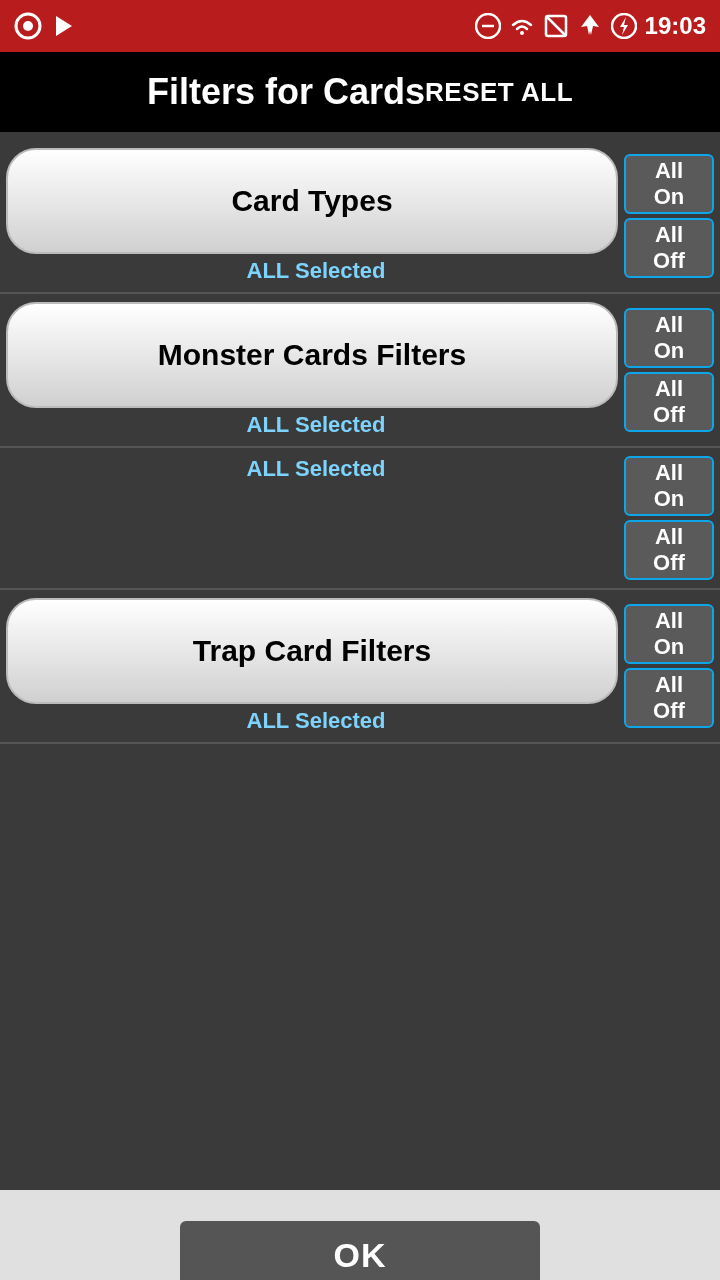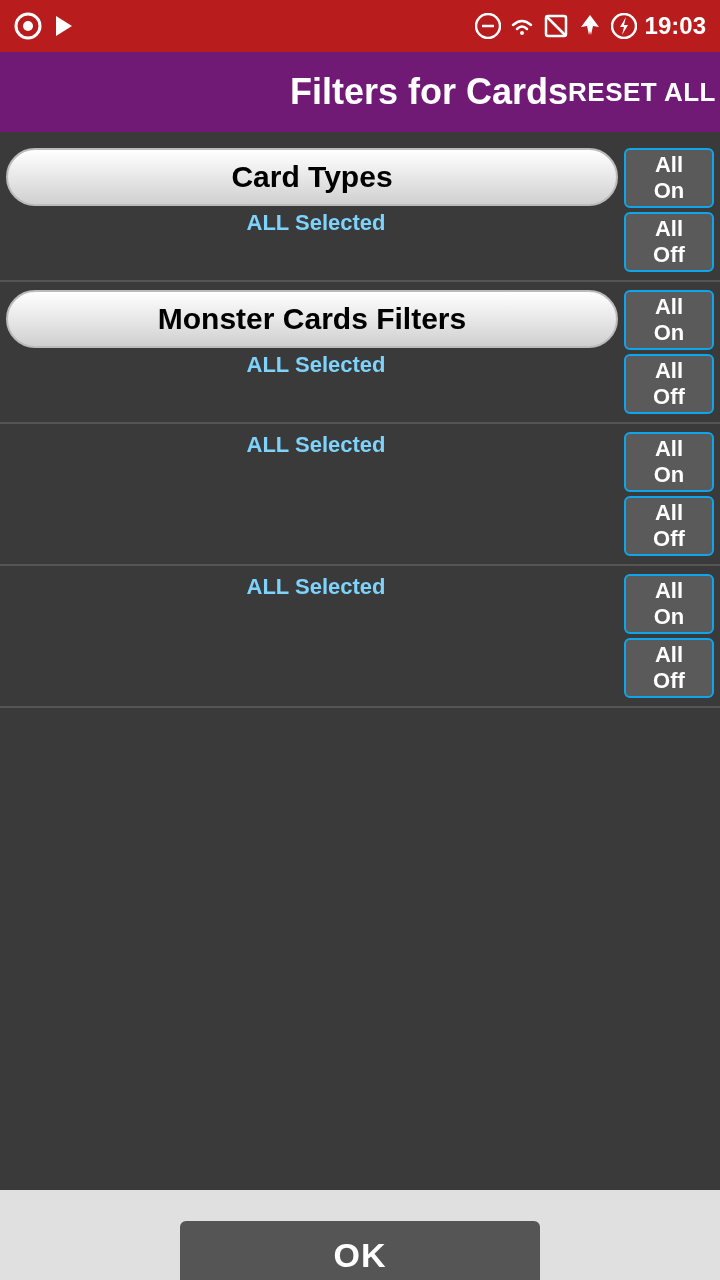--- a/index.html
+++ b/index.html
@@ -40,24 +40,24 @@
     .status-time {
       font-size: 24px;
       font-weight: bold;
       color: #fff;
     }
 
     
     .header {
       width: 100%;
       height: 80px;
-      background: #701a75;
-      display: flex;
-      align-items: center;
-      justify-content: flex-end;
+      background: #000000;
+      display: flex;
+      align-items: center;
+      justify-content: center;
       padding: 0 4px;
     }
     .header-title {
       font-size: 36px;
       font-weight: bold;
       color: #fff;
     }
     .reset-all-btn {
       font-size: 26px;
       font-weight: bold;
@@ -93,21 +93,21 @@
       flex: 1;
       display: flex;
       flex-direction: column;
       gap: 4px;
     }
 
     .filter-btn {
       background: linear-gradient(to bottom, #ffffff, #d0d0d0);
       border: 2px solid #bbb;
       border-radius: 30px;
-      padding: 10px 20px;
+      padding: 34px 20px;
       font-size: 30px;
       font-weight: bold;
       color: #000;
       cursor: pointer;
       text-align: center;
       width: 100%;
     }
 
     .all-selected-label {
       font-size: 22px;
@@ -245,20 +245,21 @@
       <div class="filter-main">
         <span class="all-selected-label">ALL Selected</span>
       </div>
       <div class="toggle-group">
         <button class="toggle-btn all-on">All<br>On</button>
         <button class="toggle-btn all-off">All<br>Off</button>
       </div>
     </div>
     <div class="filter-row">
       <div class="filter-main">
+        <button class="filter-btn">Trap Card Filters</button>
         <span class="all-selected-label">ALL Selected</span>
       </div>
       <div class="toggle-group">
         <button class="toggle-btn all-on">All<br>On</button>
         <button class="toggle-btn all-off">All<br>Off</button>
       </div>
     </div>
   </div>
 
 <div class="footer">

